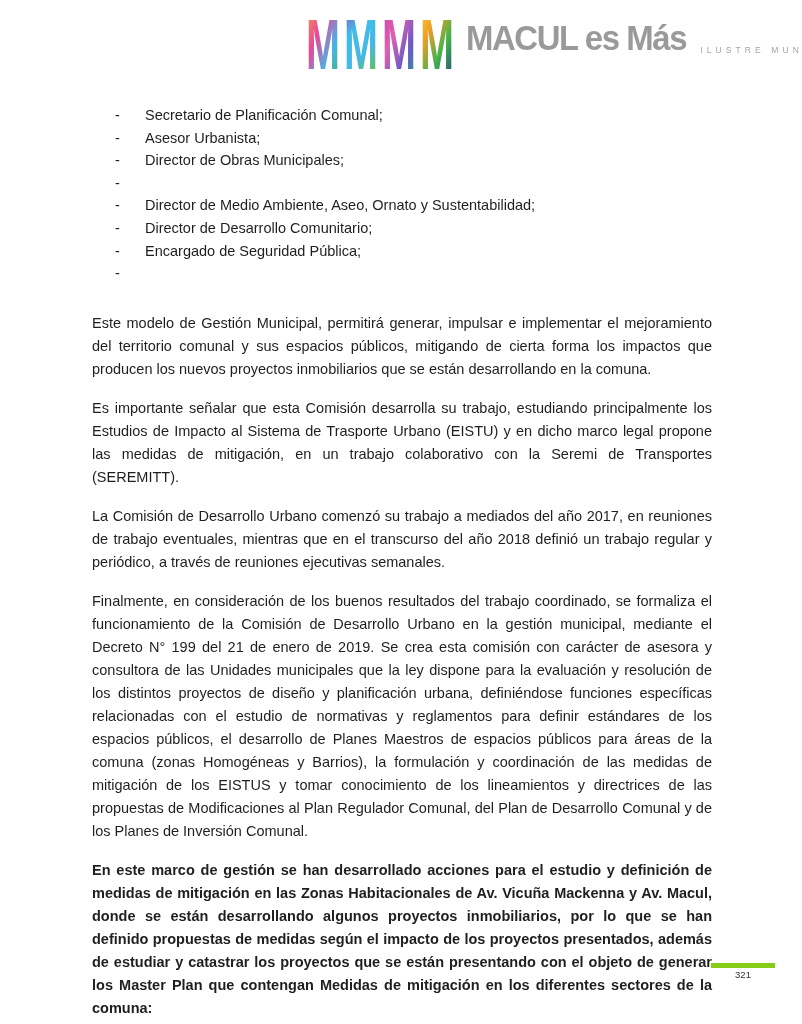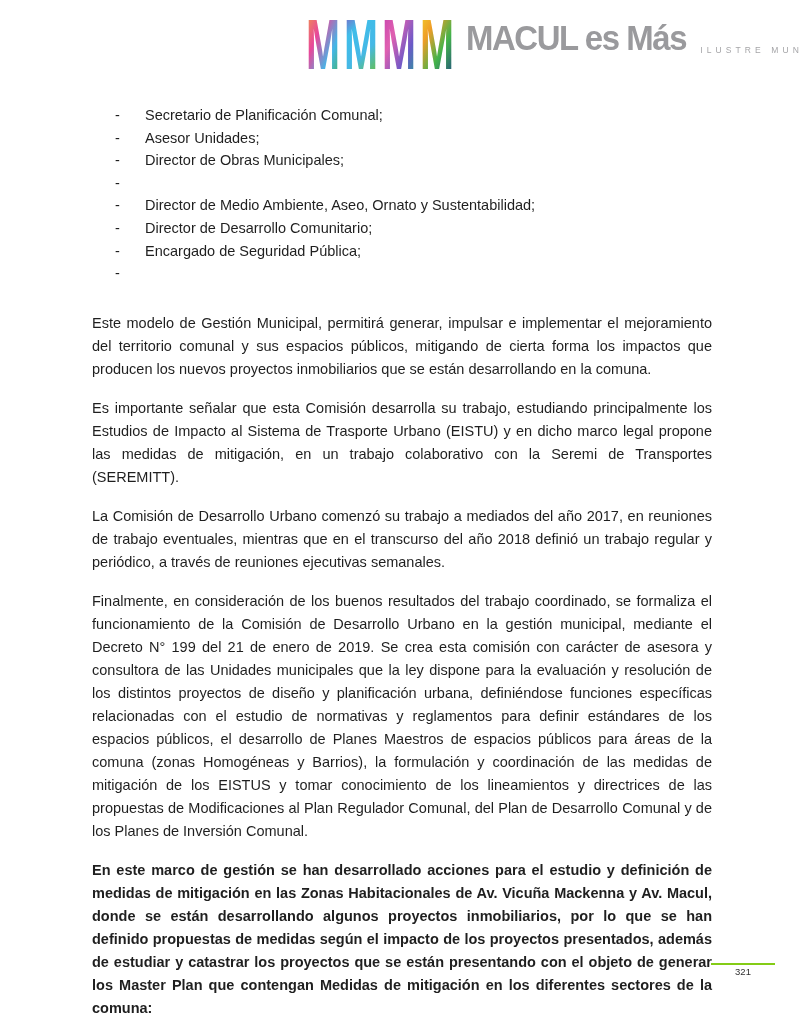--- a/index.html
+++ b/index.html
@@ -64,21 +64,21 @@
   .paragraphs p{
     margin:0 0 16px 0;
     text-align:justify;
   }
   .paragraphs p:last-child{margin-bottom:0;font-weight:bold;}
   
   .footer-pageno{
     position:absolute;
     top:963px;right:27px;
     width:64px;
-    border-top:2px solid #84cc16;
+    border-top:5px solid #84cc16;
     text-align:center;
     font-size:9.5px;
     color:#333333;
     padding-top:1px;
   }
 </style>
 </head>
 <body>
 
 <div class="page">
@@ -124,21 +124,21 @@
 
   <main class="content">
 
     <ul class="roles-list">
       <li>
         <span class="dash">-</span>
         <span>Secretario de Planificación Comunal;</span>
       </li>
       <li>
         <span class="dash">-</span>
-        <span>Asesor Unidades;</span>
+        <span>Asesor Urbanista;</span>
       </li>
       <li>
         <span class="dash">-</span>
         <span>Director de Obras Municipales;</span>
       </li>
       <li>
         <span class="dash">-</span>
       </li>
       <li>
         <span class="dash">-</span>

